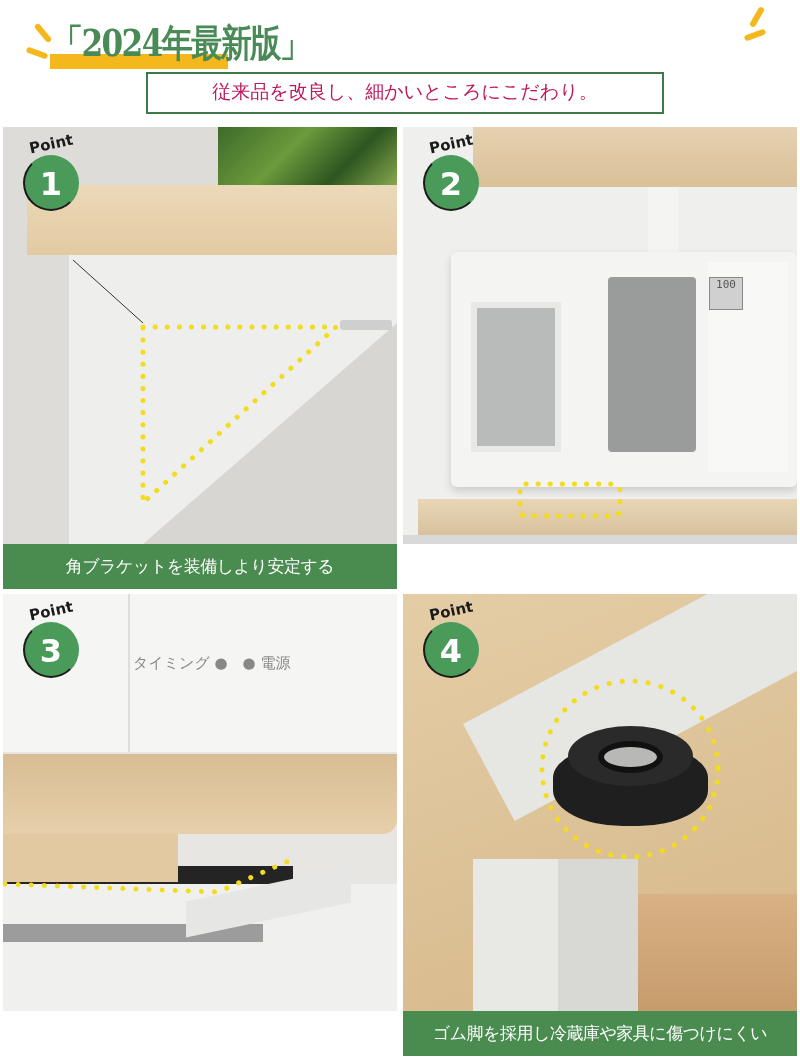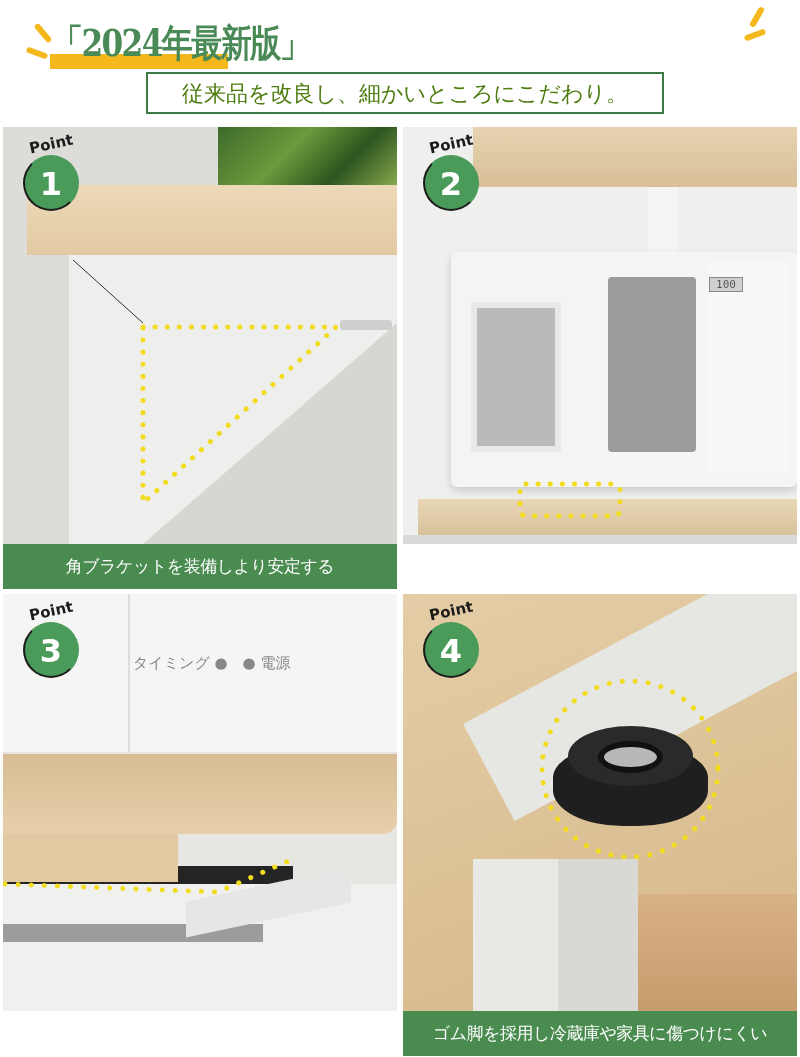--- a/index.html
+++ b/index.html
@@ -6,21 +6,21 @@
   body { width: 800px; height: 1057px; background: #ffffff; position: relative; overflow: hidden; font-family: "DejaVu Sans", sans-serif; }
 
   
   .header { position: absolute; left: 0; top: 0; width: 800px; height: 122px; }
   .title-row { position: absolute; top: 14px; left: 0; width: 800px; height: 60px; text-align: center; }
   .title-left { position: absolute; left: 52px; top: 4px; font-family: "DejaVu Serif", serif; font-size: 38px; font-weight: bold; color: #4a8a56; letter-spacing: -2px; z-index: 2; white-space: nowrap; transform: scaleX(0.82); transform-origin: left center; }
   .title-underline { position: absolute; left: 50px; top: 40px; width: 178px; height: 15px; background: #f4b81c; z-index: 1; }
   .title-right { position: absolute; left: 378px; top: 2px; font-family: "DejaVu Serif", serif; font-size: 40px; font-weight: bold; color: #161616; white-space: nowrap; letter-spacing: 2px; }
   .spark { position: absolute; width: 6px; height: 22px; background: #f4b81c; border-radius: 3px; }
   .subtitle-box { position: absolute; left: 146px; top: 72px; width: 518px; height: 42px; border: 2px solid #3e7a48; background: #fff; }
-  .subtitle-box span { position: absolute; left: 0; right: 0; top: 5px; text-align: center; font-family: "DejaVu Serif", serif; font-size: 22px; color: #4d7c0f; white-space: nowrap; }
+  .subtitle-box span { position: absolute; left: 0; right: 0; top: 5px; text-align: center; font-family: "DejaVu Serif", serif; font-size: 19px; color: #be185d; white-space: nowrap; }
 
   
   .panel { position: absolute; width: 394px; height: 462px; overflow: hidden; }
   .p1 { left: 3px; top: 127px; }
   .p2 { left: 403px; top: 127px; }
   .p3 { left: 3px; top: 594px; }
   .p4 { left: 403px; top: 594px; }
   .scene { position: absolute; left: 0; top: 0; width: 394px; height: 417px; overflow: hidden; }
   .caption { position: absolute; left: 0; bottom: 0; width: 394px; height: 45px; background: #4a8b50; color: #ffffff; font-size: 17px; text-align: center; line-height: 45px; white-space: nowrap; letter-spacing: -0.5px; }
 
@@ -38,21 +38,21 @@
   .p1 .inner { position: absolute; left: 140px; top: 196px; width: 254px; height: 221px; background: #d8d6d2; clip-path: polygon(100% 0, 100% 100%, 0 100%); }
 
   
   .p2 .wall { position: absolute; inset: 0; background: #efefed; }
   .p2 .shelf { position: absolute; left: 70px; top: 0; width: 324px; height: 60px; background: linear-gradient(180deg, #e6d2b0, #d8c098); }
   .p2 .bracket { position: absolute; left: 245px; top: 60px; width: 30px; height: 80px; background: #f4f4f2; }
   .p2 .mw { position: absolute; left: 48px; top: 125px; width: 346px; height: 235px; background: #f4f4f2; border-radius: 6px; box-shadow: 0 4px 8px rgba(0,0,0,0.15); }
   .p2 .mw-door { position: absolute; left: 68px; top: 175px; width: 90px; height: 150px; background: #b9bbbb; border: 6px solid #e8e8e6; }
   .p2 .mw-glass { position: absolute; left: 205px; top: 150px; width: 88px; height: 175px; background: #9a9c9c; border-radius: 4px; }
   .p2 .mw-panel { position: absolute; left: 305px; top: 135px; width: 80px; height: 210px; background: #f8f8f6; }
-  .p2 .mw-display { position: absolute; left: 306px; top: 150px; width: 34px; height: 15px; background: #d0d0d0; border: 1px solid #888; font-family: "DejaVu Sans Mono", monospace; font-size: 11px; line-height: 13px; text-align: center; color: #555; }
+  .p2 .mw-display { position: absolute; left: 306px; top: 150px; width: 34px; height: 33px; background: #d0d0d0; border: 1px solid #888; font-family: "DejaVu Sans Mono", monospace; font-size: 11px; line-height: 13px; text-align: center; color: #555; }
   .p2 .tray { position: absolute; left: 15px; top: 372px; width: 379px; height: 40px; background: linear-gradient(180deg, #e8d6b6, #d6c09a); }
   .p2 .floor { position: absolute; left: 0; top: 408px; width: 394px; height: 9px; background: #d9d9d9; }
 
   
   .p3 .bg { position: absolute; inset: 0; background: #e8e6e2; }
   .p3 .mw { position: absolute; left: 0; top: 0; width: 394px; height: 158px; background: #f5f5f3; }
   .p3 .mw-line { position: absolute; left: 125px; top: 0; width: 2px; height: 158px; background: #ddd; }
   .p3 .mw-text { position: absolute; left: 130px; top: 60px; font-size: 15px; color: #888; white-space: nowrap; }
   .p3 .board-top { position: absolute; left: 0; top: 160px; width: 394px; height: 80px; background: linear-gradient(180deg, #d8bd94, #e6cfaa); border-radius: 0 0 14px 0; }
   .p3 .board-low { position: absolute; left: 0; top: 240px; width: 175px; height: 48px; background: #e2c9a2; }

